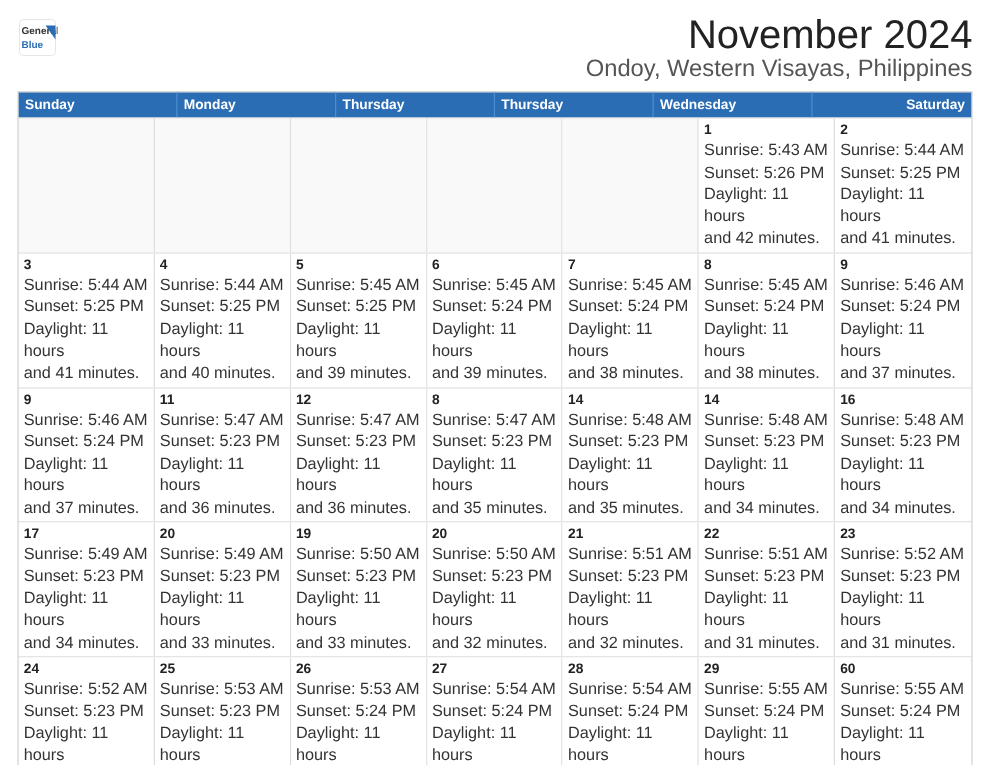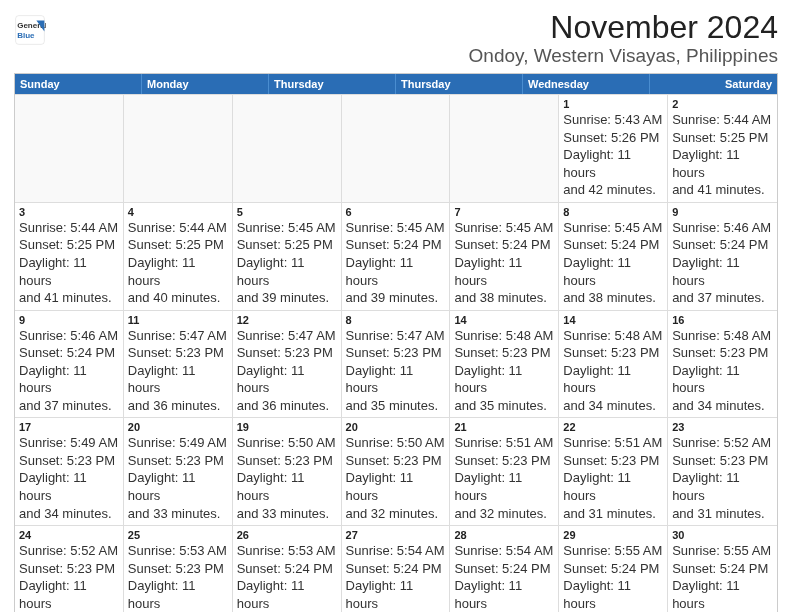--- a/index.html
+++ b/index.html
@@ -340,21 +340,21 @@
 and 29 minutes.</div>
           </div>
           <div class="cal-cell">
             <div class="day-num">29</div>
             <div class="day-info" style="white-space: pre-line;">Sunrise: 5:55 AM
 Sunset: 5:24 PM
 Daylight: 11 hours
 and 29 minutes.</div>
           </div>
           <div class="cal-cell">
-            <div class="day-num">30</div>
+            <div class="day-num">60</div>
             <div class="day-info" style="white-space: pre-line;">Sunrise: 5:55 AM
 Sunset: 5:24 PM
 Daylight: 11 hours
 and 29 minutes.</div>
           </div>
         </div>
       </div>
   </div>
 </div>
 

